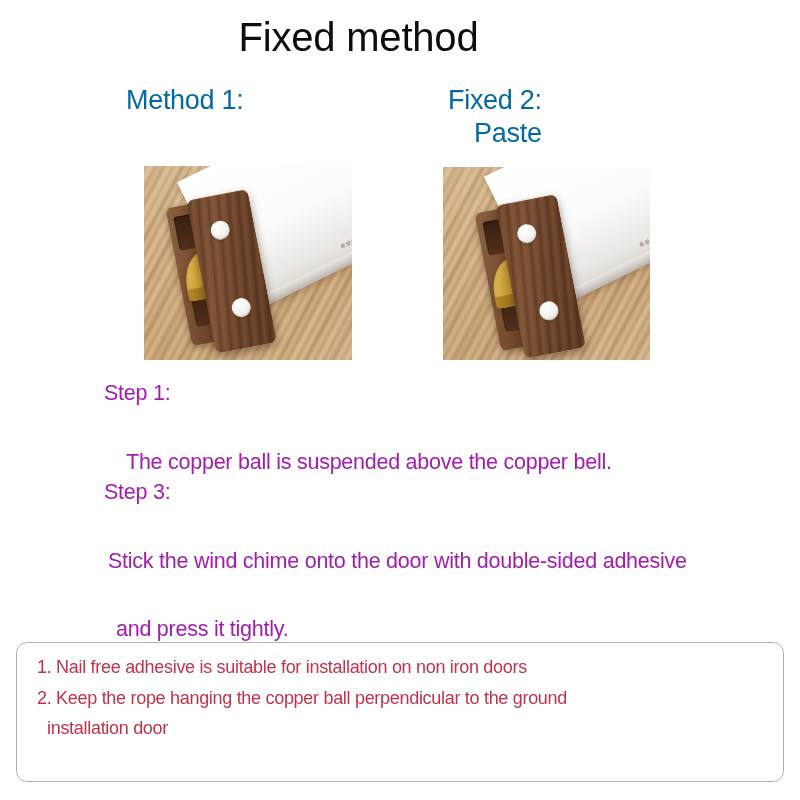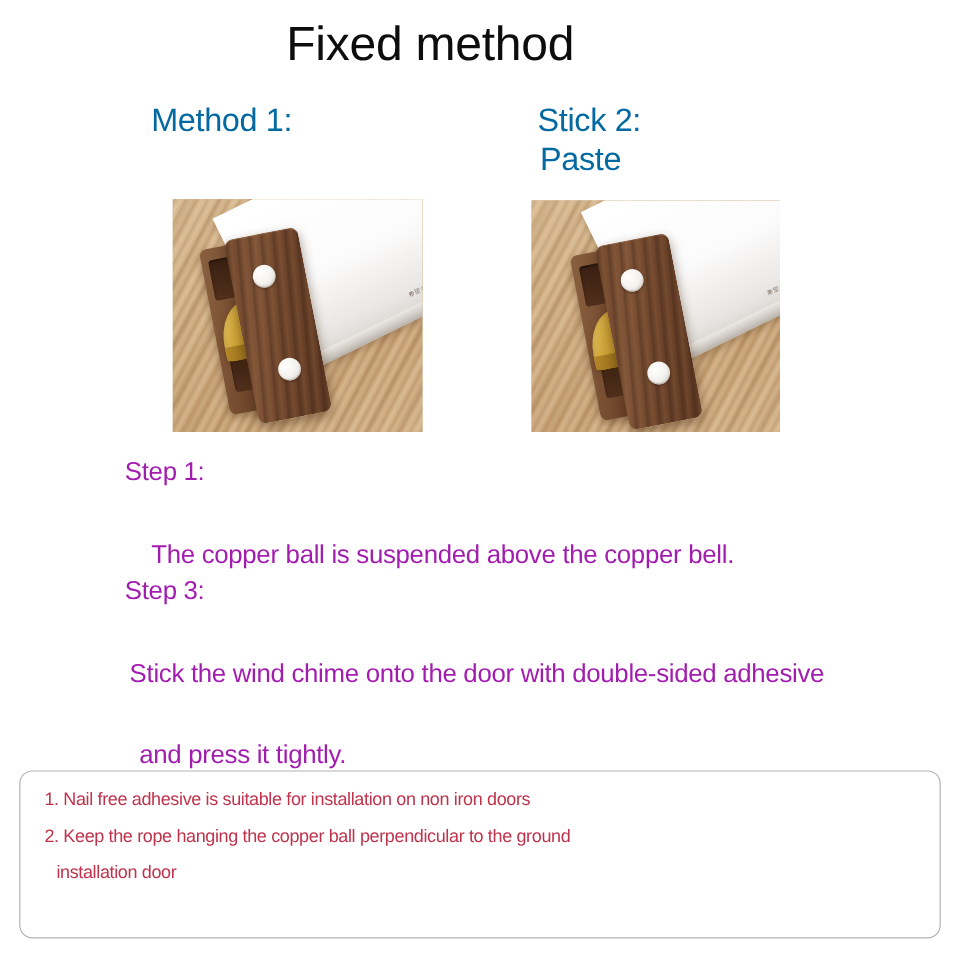--- a/index.html
+++ b/index.html
@@ -36,21 +36,21 @@
     position: absolute;
     font-size: 27px;
     line-height: 33px;
     font-weight: 400;
     color: #0369a1;
     letter-spacing: -0.3px;
   }
   #method-1-block { left: 126px; top: 84px; }
   #method-2-block { left: 448px; top: 84px; }
   .method-sub { padding-left: 9px; }
-  #method-2-block .method-sub { padding-left: 2px; }
+  #method-2-block .method-sub { padding-left: 2px; text-align: right; }
 
   
   .photo {
     position: absolute;
     overflow: hidden;
     background: #c9a87f;
   }
   #photo-method-1 { left: 144px; top: 166px; width: 208px; height: 194px; }
   #photo-method-2 { left: 443px; top: 167px; width: 207px; height: 193px; }
 
@@ -179,40 +179,40 @@
     width: 768px;
     height: 140px;
     box-sizing: border-box;
     border: 1.5px solid #b3b3b3;
     border-radius: 11px;
     background: #ffffff;
     padding: 9px 14px 0 20px;
   }
   .notice-line {
     color: #c0334c;
-    font-size: 15px;
+    font-size: 18px;
     line-height: 30.5px;
     letter-spacing: -0.3px;
     white-space: nowrap;
   }
   .notice-line.wrap-cont {
     padding-left: 10px;
   }
 </style>
 </head>
 <body>
 
 <div id="page-title">Fixed method</div>
 
 <div id="method-1-block" class="method-block">
   <div class="method-main">Method 1:</div>
 </div>
 
 <div id="method-2-block" class="method-block">
-  <div class="method-main">Stick 2:</div>
+  <div class="method-main">Fixed 2:</div>
   <div class="method-sub">Paste</div>
 </div>
 
 <div id="photo-method-1" class="photo">
   <div class="wood-bg"></div>
 
   <div class="book" style="left:22%; top:-78px;">
     <div class="book-edge"></div>
     <span class="book-text" style="left:30%; bottom:16px; transform:rotate(1deg);">希望をもって</span>
 

